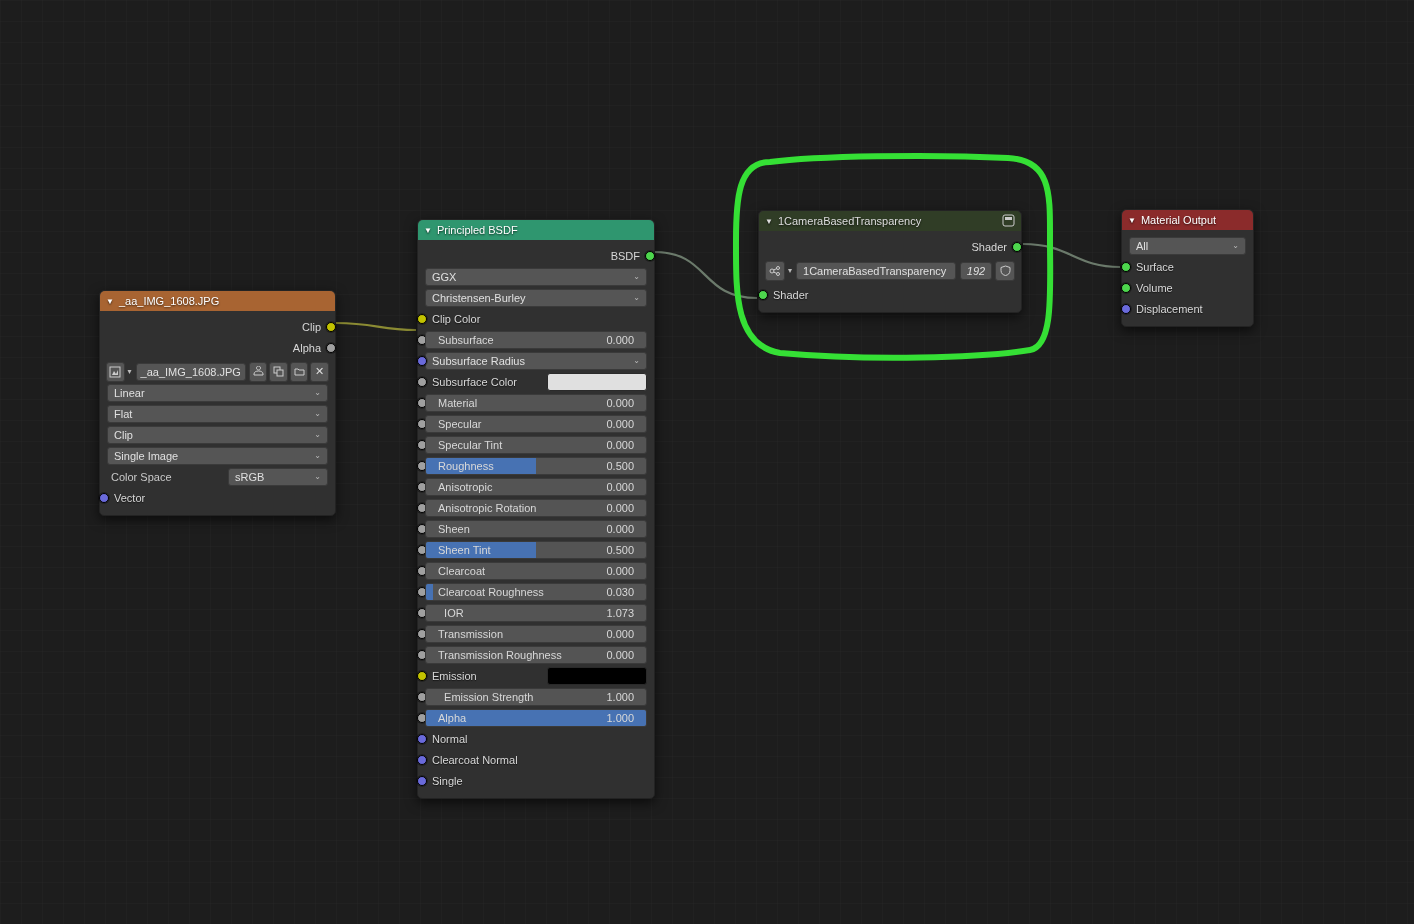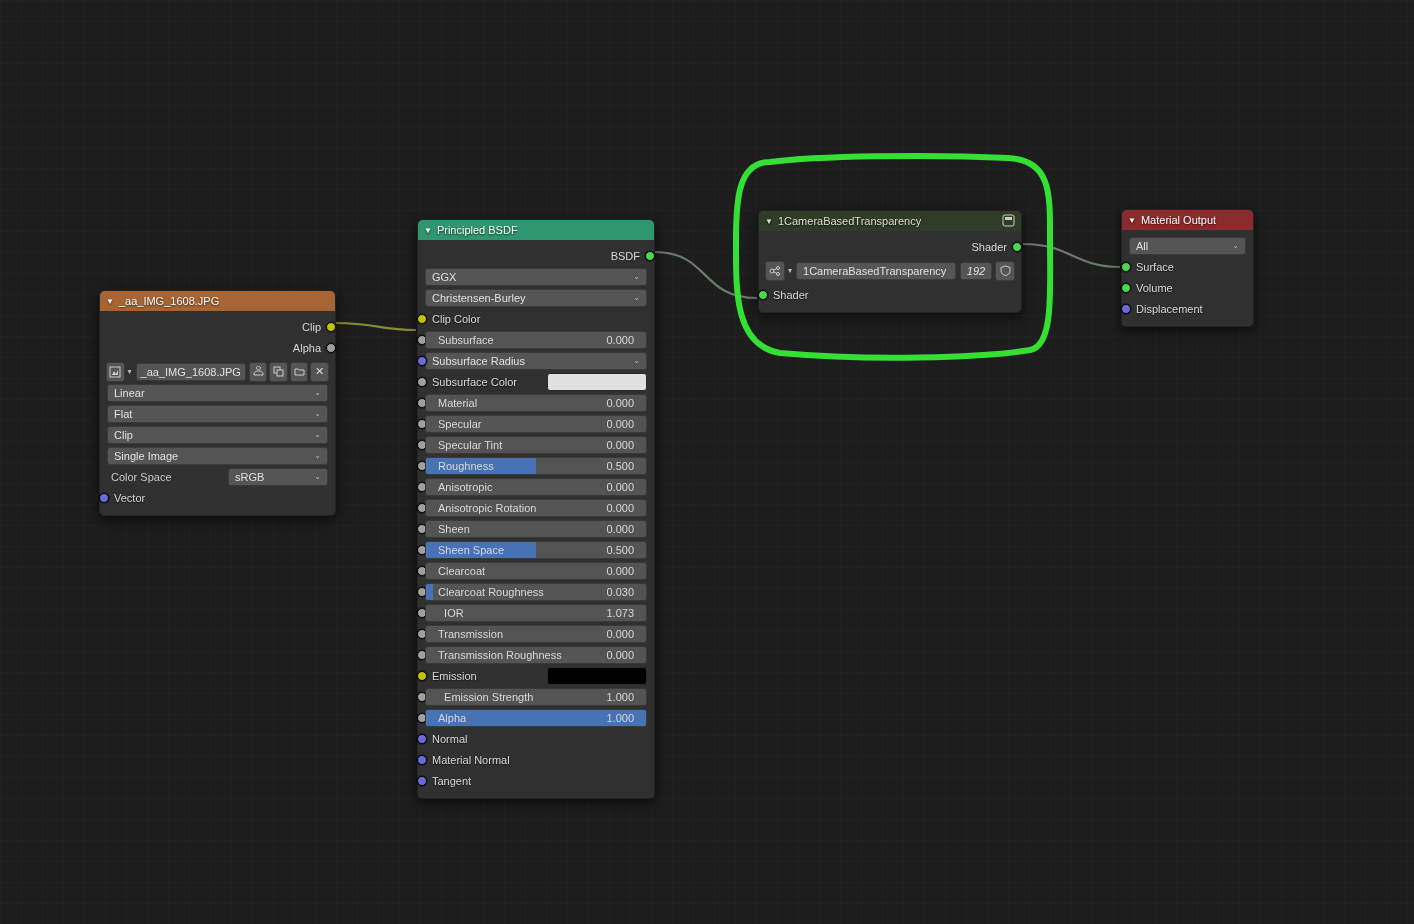--- a/index.html
+++ b/index.html
@@ -282,21 +282,21 @@
           <span>
             <span class="s-name">Sheen</span>
             <span>0.000</span>
           </span>
         </div>
       </div>
       <div class="row">
         <span class="socket sk-l sk-gray"></span>
         <div class="slider" style="--pct: 50%;">
           <span>
-            <span class="s-name">Sheen Space</span>
+            <span class="s-name">Sheen Tint</span>
             <span>0.500</span>
           </span>
         </div>
       </div>
       <div class="row">
         <span class="socket sk-l sk-gray"></span>
         <div class="slider" style="--pct: 0%;">
           <span>
             <span class="s-name">Clearcoat</span>
             <span>0.000</span>
@@ -361,25 +361,25 @@
             <span>1.000</span>
           </span>
         </div>
       </div>
       <div class="row">
         <span class="socket sk-l sk-blue"></span>
         <span class="row-lbl">Normal</span>
       </div>
       <div class="row">
         <span class="socket sk-l sk-blue"></span>
-        <span class="row-lbl">Material Normal</span>
+        <span class="row-lbl">Clearcoat Normal</span>
       </div>
       <div class="row">
         <span class="socket sk-l sk-blue"></span>
-        <span class="row-lbl">Tangent</span>
+        <span class="row-lbl">Single</span>
       </div>
     </div>
 </div>
 
 <div class="node" style="left:758px; top:210px; width:264px;">
   <div class="node-header hdr-group">
     <span class="chev">▼</span>
     <span>1CameraBasedTransparency</span>
     <div class="spacer"></div>
     <span>

